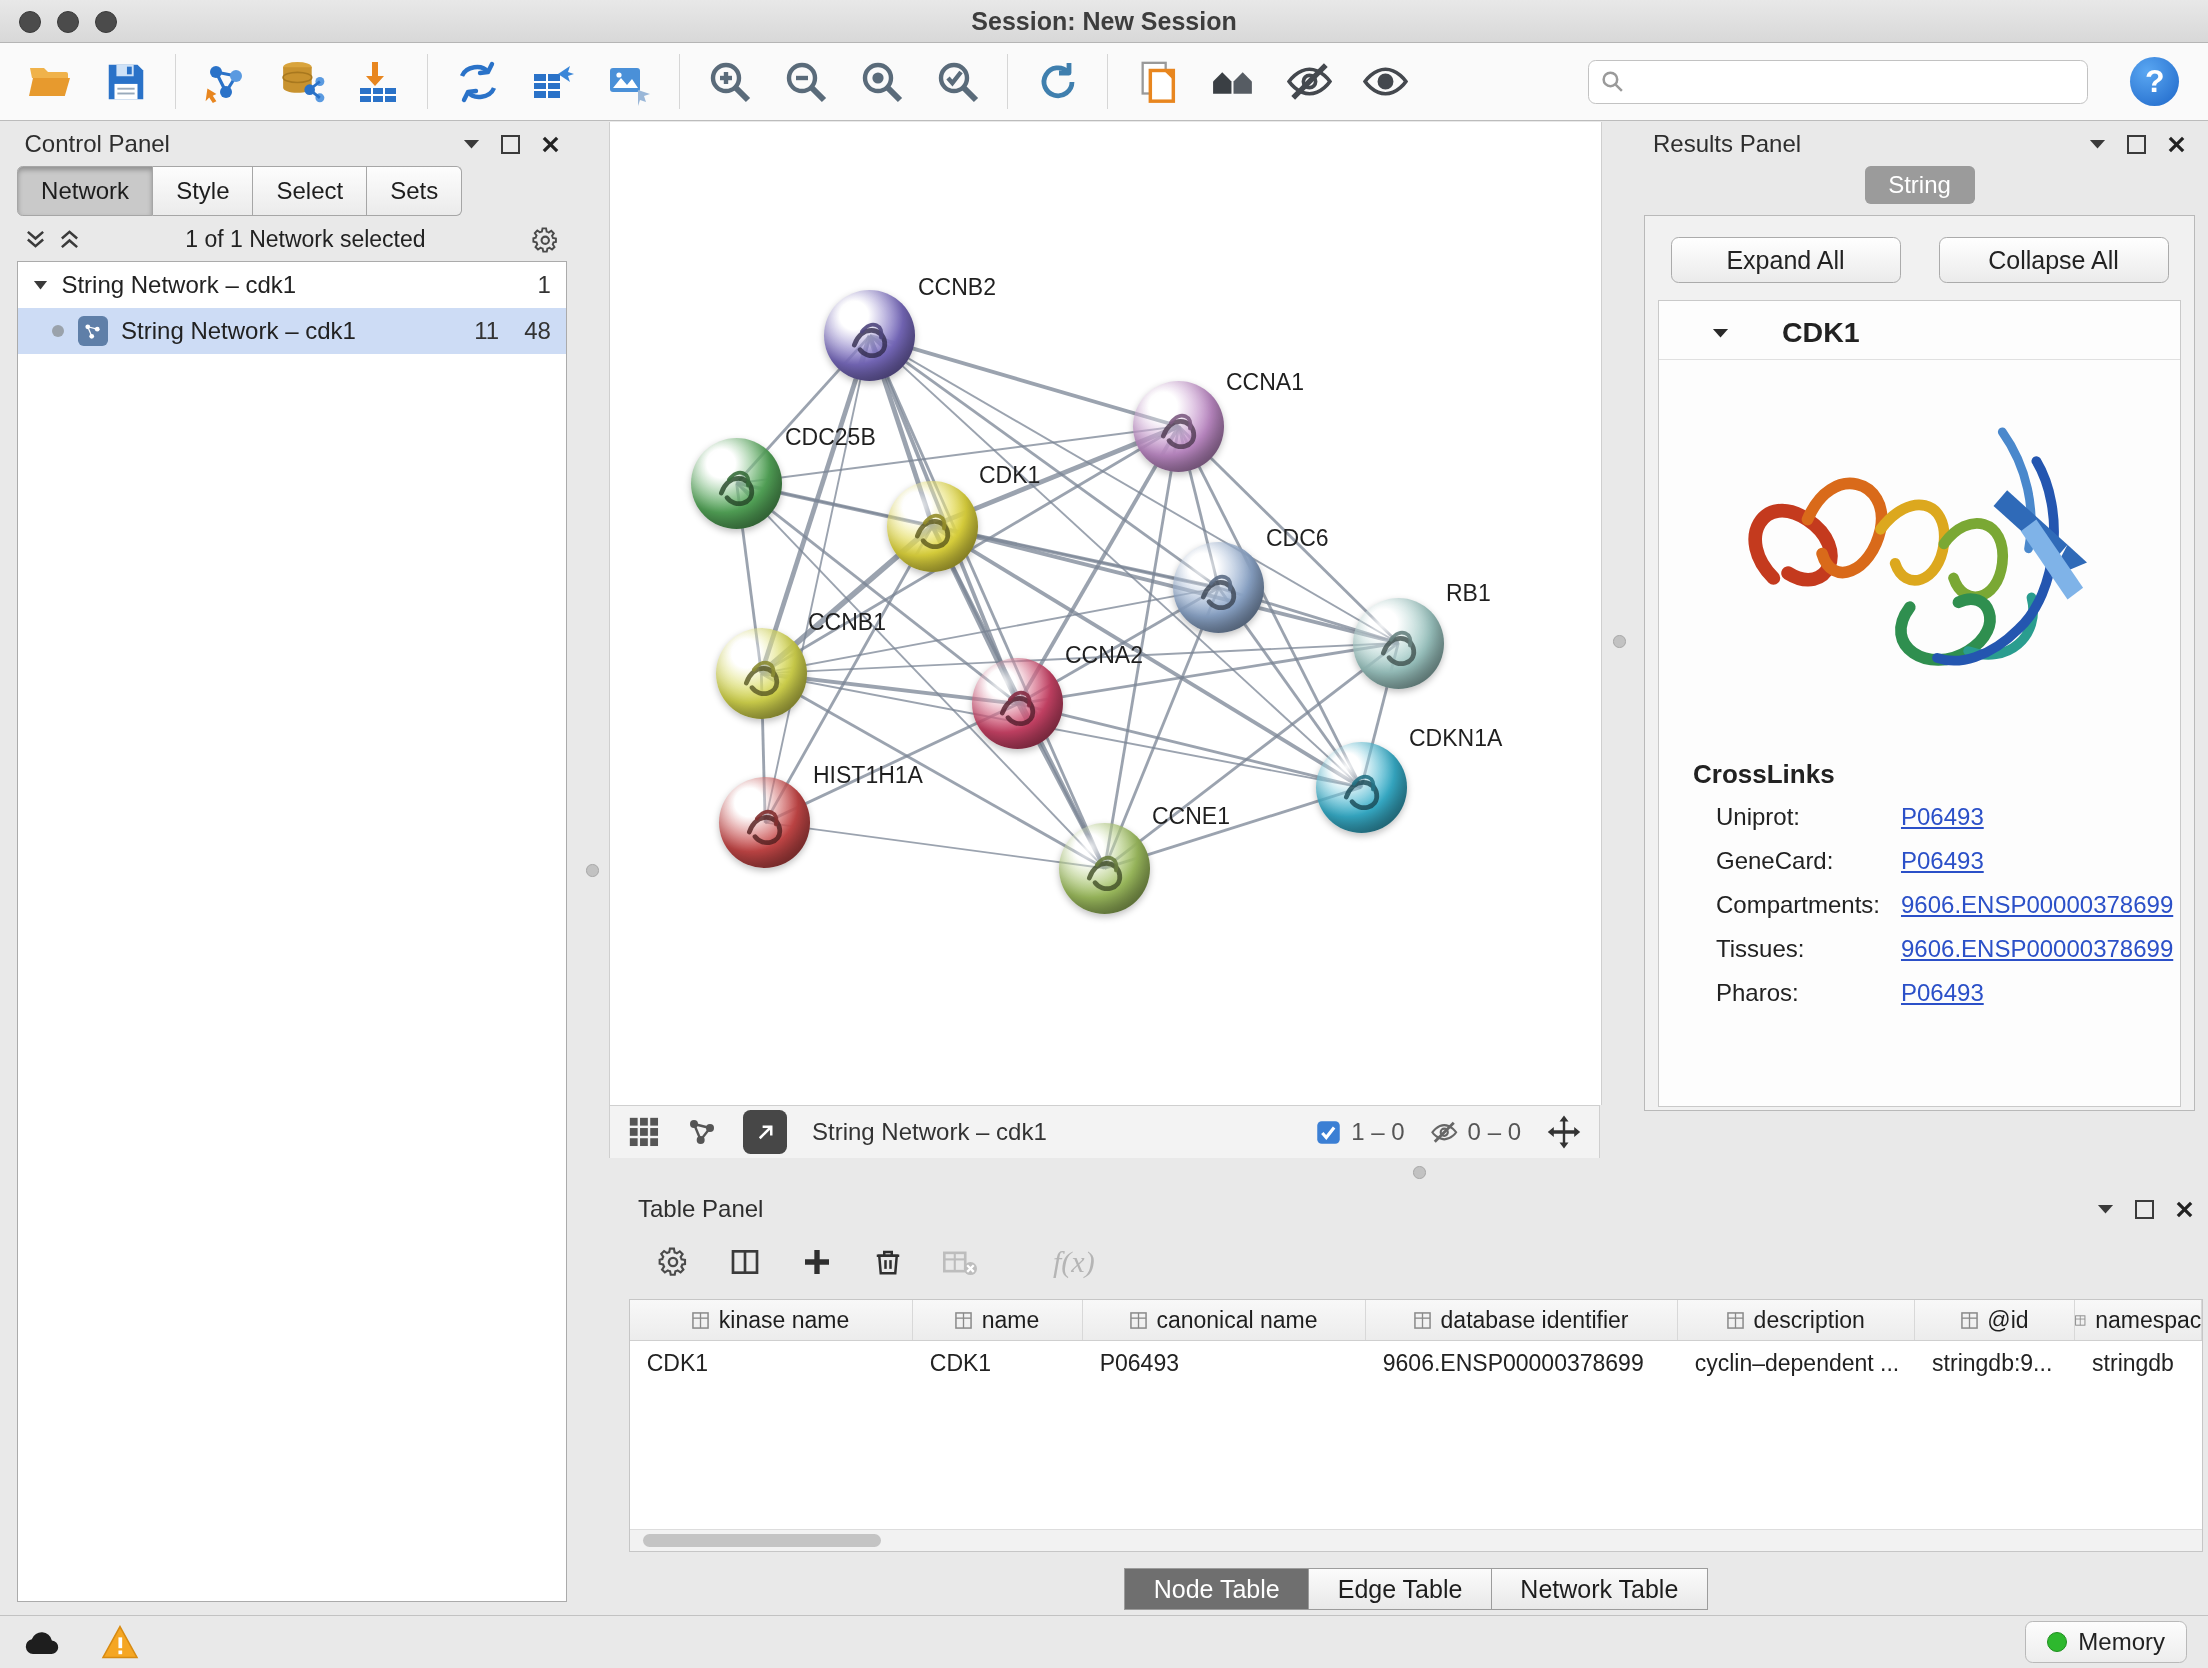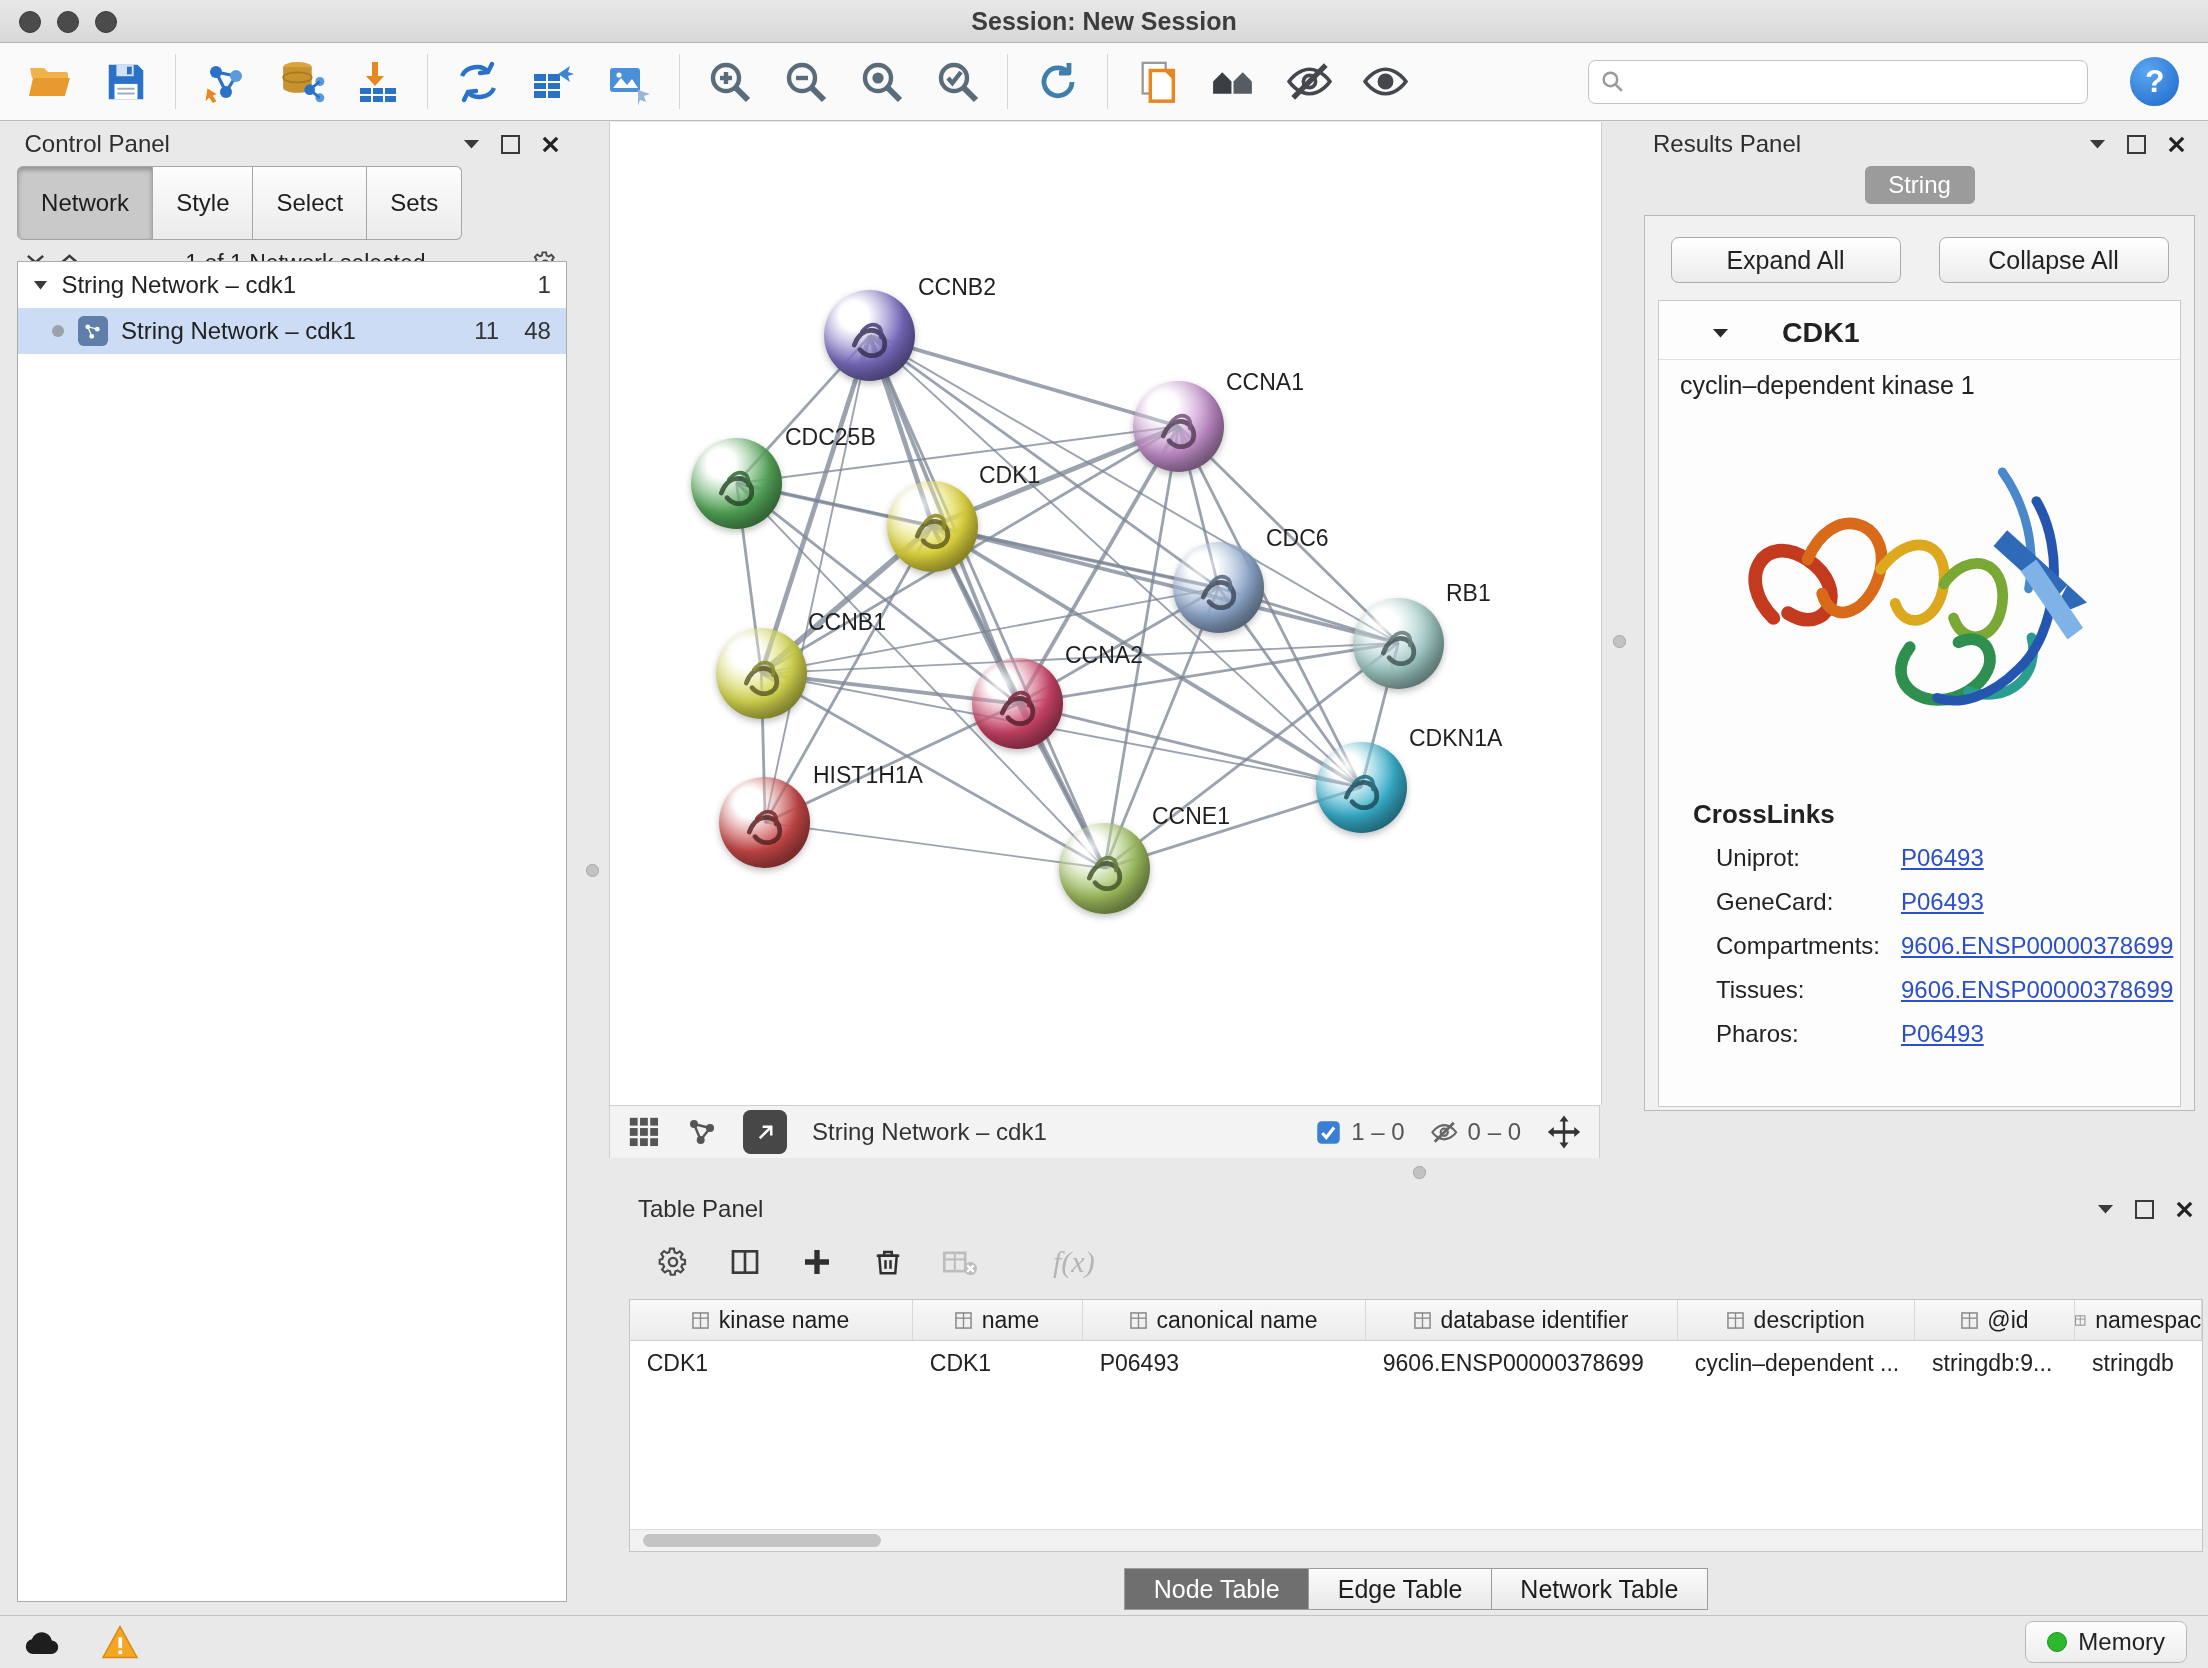--- a/index.html
+++ b/index.html
@@ -25,21 +25,21 @@
     color:#fff;font-size:32px;font-weight:bold;display:flex;align-items:center;justify-content:center;margin:0 5.7px 0 19px;}
 
   
   .panel-header{height:40px;display:flex;align-items:center;padding:0 15px;font-size:24px;color:#2e2e2e;}
   .panel-controls{margin-left:auto;display:flex;align-items:center;gap:21px;}
   .float-square{width:15px;height:15px;border:2.9px solid #3a3a3a;}
 
   
   #control-panel{position:absolute;left:9.5px;top:124px;width:565px;height:1486px;}
   .cp-tabs{display:flex;padding:1.9px 7.6px 0 7.6px;}
-  .cp-tab{padding:16px 23px;height:40px;line-height:40px;font-size:24px;color:#1d1d1d;
+  .cp-tab{padding:4px 23px;height:40px;line-height:40px;font-size:24px;color:#1d1d1d;
     background:linear-gradient(#fdfdfd,#ebebeb);border:1px solid #a6a6a6;border-left:none;}
   .cp-tab:first-child{border-left:1px solid #a6a6a6;border-radius:5.7px 0 0 5.7px;}
   .cp-tab:last-child{border-radius:0 5.7px 5.7px 0;}
   .cp-tab.selected{background:#c9c9c9;box-shadow:inset 0 2.9px 5.7px rgba(0,0,0,.28);}
   .sel-row{display:flex;align-items:center;height:48px;padding:0 15px;font-size:23px;gap:13.3px;}
   .sel-text{flex:1;text-align:center;}
   #tree-box{position:absolute;left:7.6px;right:7.6px;top:137px;bottom:7.6px;background:#fff;border:1px solid #ababab;}
   .tree-row{height:46px;display:flex;align-items:center;font-size:24px;padding:0 15px;gap:13.3px;}
   .tree-row.selected{background:#cddcf5;padding-left:34px;}
   .tree-count{margin-left:auto;color:#333;}
@@ -528,21 +528,20 @@
       <div class="r-btn">Expand All</div>
       <div class="r-btn">Collapse All</div>
     </div>
     <div id="gene-section">
       <div class="gene-header">
         <svg width="17" height="11.4" viewBox="0 0 18 12">
             <polygon points="1,2 17,2 9,11" fill="#2a2a2a"></polygon>
           </svg>
         <span class="gene-name">CDK1</span>
       </div>
-      <div class="gene-desc">cyclin–dependent kinase 1</div>
       <svg width="409" height="371" viewBox="0 0 420 380" style="margin:13.3px auto 0 auto;" fill="none" stroke-linecap="round">
         <path d="M60,210 C20,170 50,120 95,150 C140,180 115,230 75,205" stroke="#c43a1e" stroke-width="14"></path>
         <path d="M95,150 C120,90 180,110 170,160 C160,205 120,220 110,185" stroke="#d96a1a" stroke-width="12"></path>
         <path d="M170,160 C200,120 240,130 235,175 C230,215 195,225 185,195" stroke="#dca81e" stroke-width="11"></path>
         <path d="M235,175 C260,140 300,150 295,195 C290,235 255,240 245,210" stroke="#7aa834" stroke-width="11"></path>
         <path d="M200,240 C170,280 220,310 260,285 C300,260 280,220 250,235" stroke="#2f8f4f" stroke-width="12"></path>
         <path d="M260,285 C300,300 335,270 325,230" stroke="#2a9d8f" stroke-width="10"></path>
         <path d="M330,90 C360,140 352,225 312,262 C282,292 250,300 228,292" stroke="#2456b0" stroke-width="10"></path>
         <path d="M295,60 C320,95 330,140 322,180" stroke="#4a88cc" stroke-width="9"></path>
         <path d="M300,120 L362,176 L348,192 L286,136 Z" fill="#2f6ab8" stroke="none"></path>

